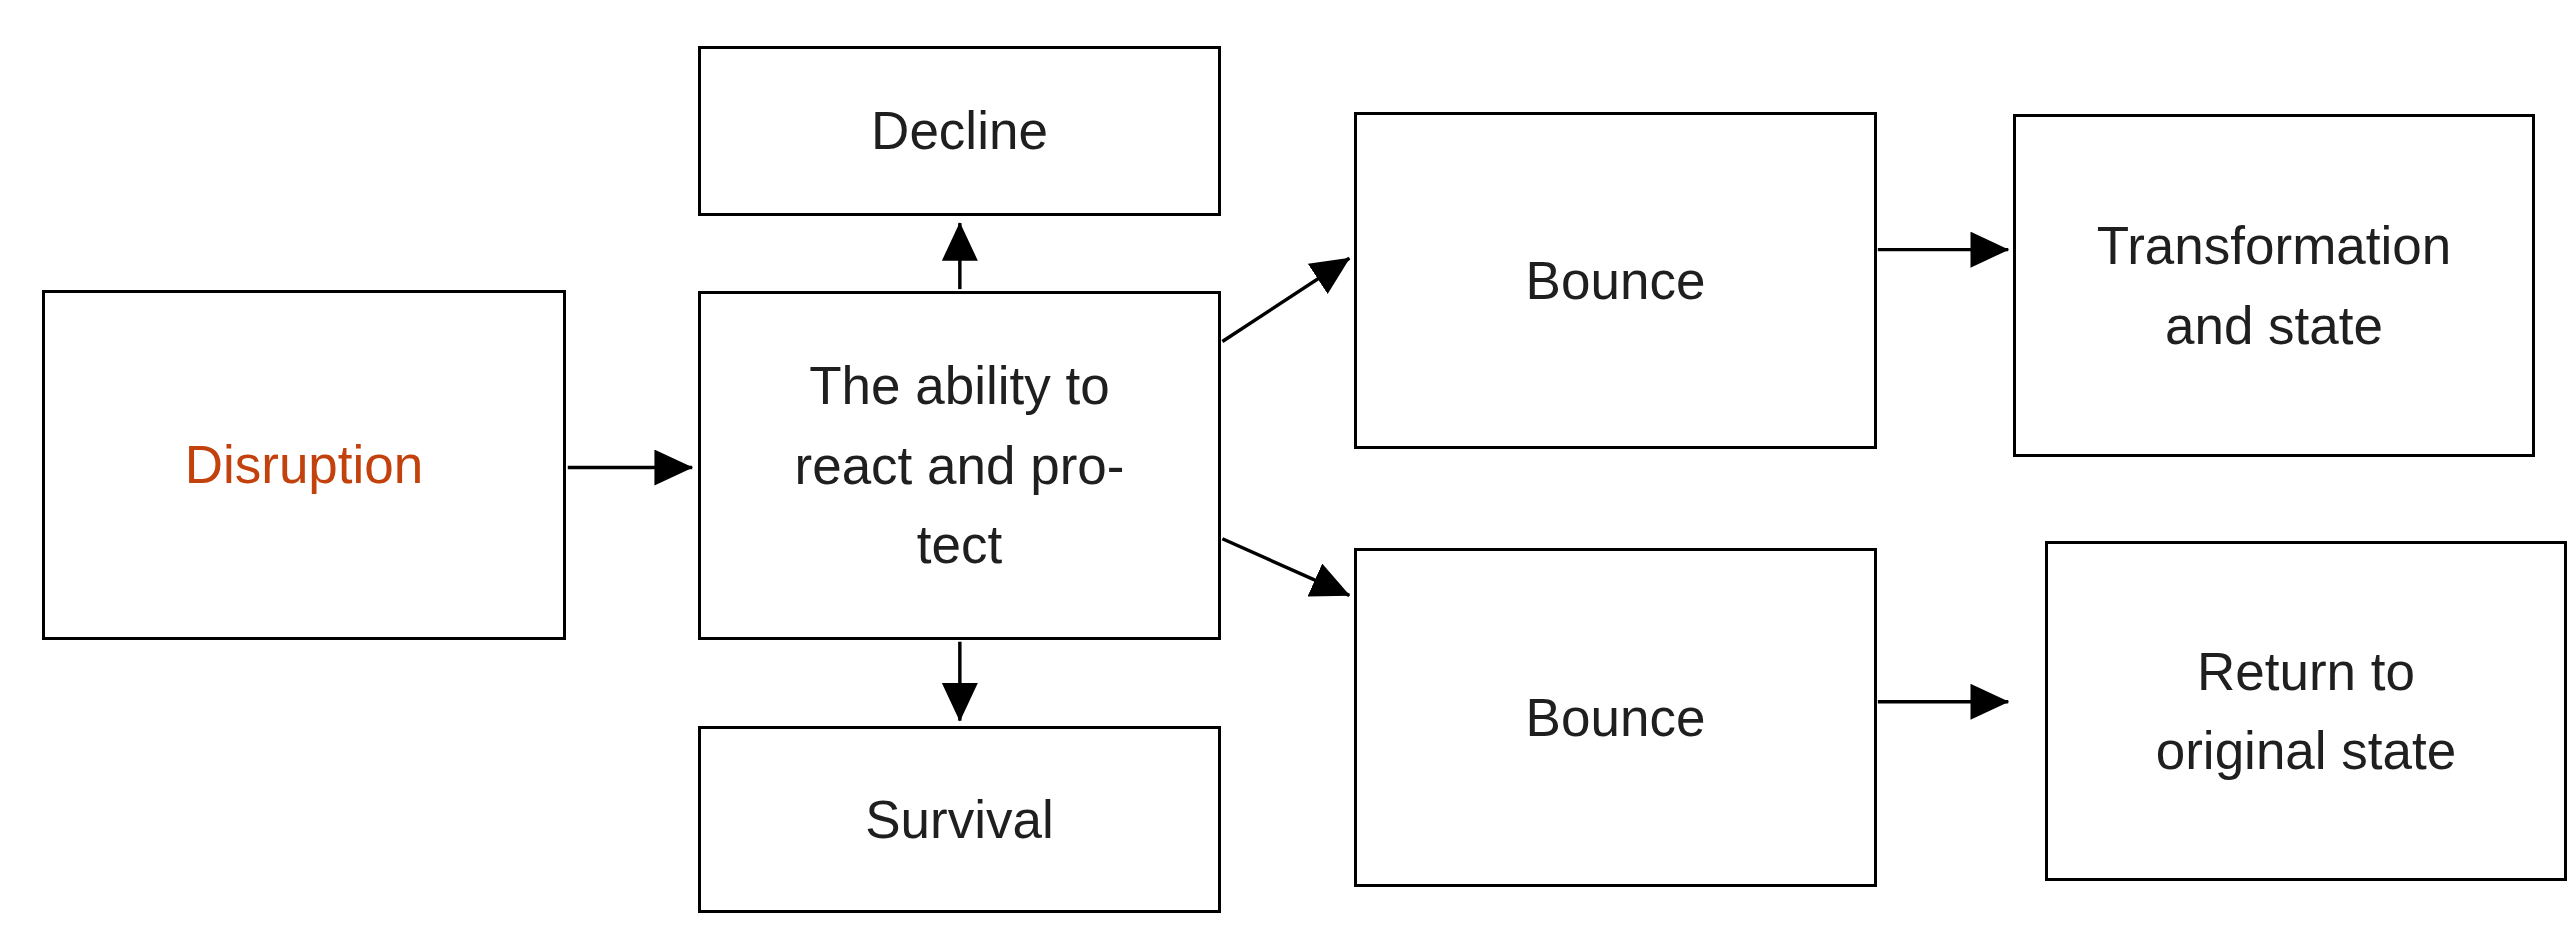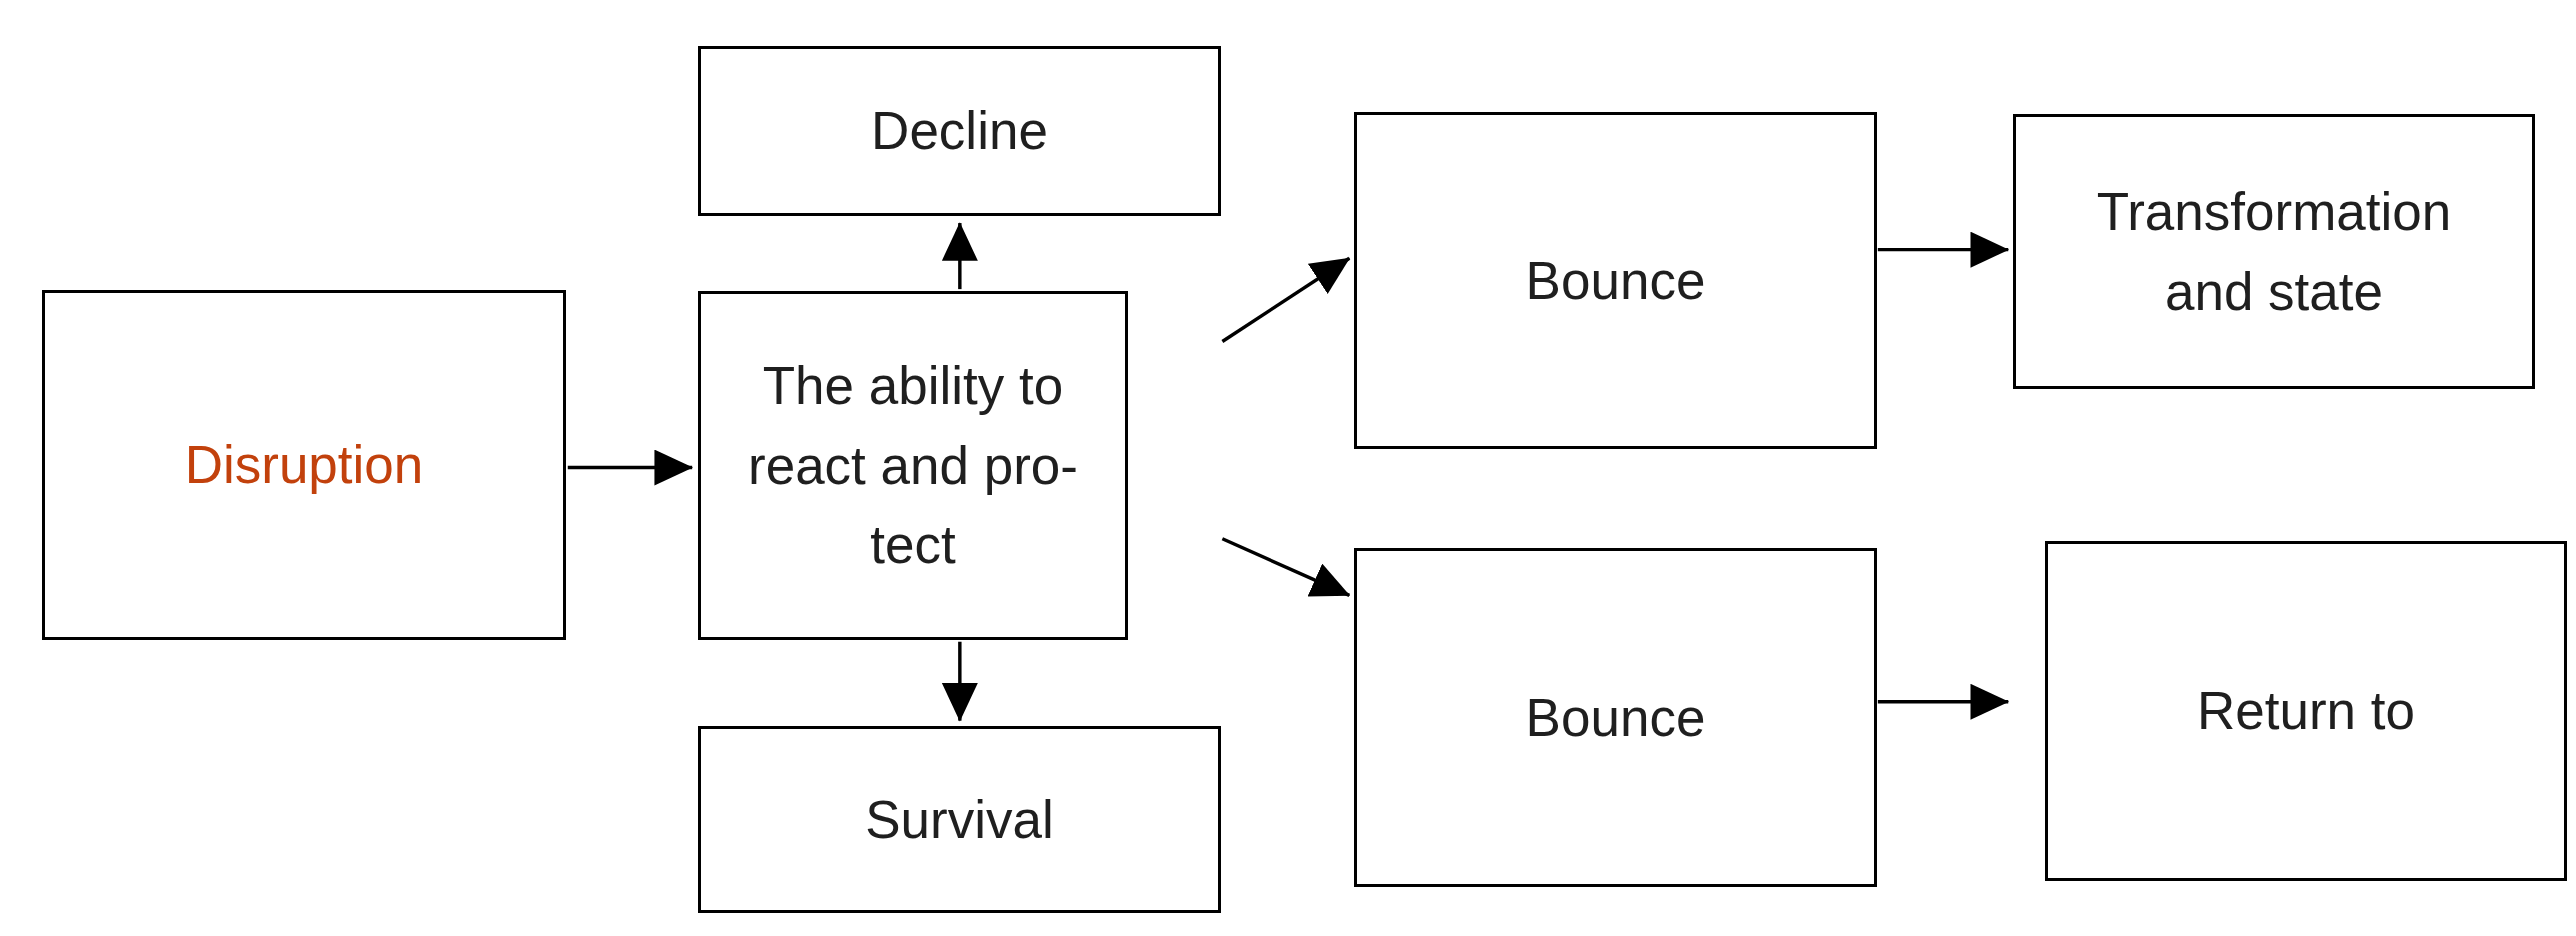--- a/index.html
+++ b/index.html
@@ -59,38 +59,39 @@
         <line x1="1424" y1="398" x2="1572" y2="301" marker-end="url(#arrowhead)"></line>
         <line x1="1424" y1="628" x2="1572" y2="694" marker-end="url(#arrowhead)"></line>
         <line x1="2188" y1="291" x2="2340" y2="291" marker-end="url(#arrowhead)"></line>
         <line x1="2188" y1="818" x2="2340" y2="818" marker-end="url(#arrowhead)"></line>
       </g>
   </svg>
 
 <div class="node" style="left: 42px; top: 290px; width: 524px; height: 350px; border-color: rgb(0, 0, 0); color: #c2410c;">
       <span class="line">Disruption</span>
     </div>
-    <div class="node" style="left: 698px; top: 291px; width: 430px; height: 349px; border-color: rgb(0, 0, 0); color: rgb(31, 31, 31);">
+    <div class="node" style="left: 698px; top: 291px; width: 523px; height: 349px; border-color: rgb(0, 0, 0); color: rgb(31, 31, 31);">
       <span class="line">The ability to</span>
       <span class="line">react and pro-</span>
       <span class="line">tect</span>
     </div>
     <div class="node" style="left: 698px; top: 46px; width: 523px; height: 170px; border-color: rgb(0, 0, 0); color: rgb(31, 31, 31);">
       <span class="line">Decline</span>
     </div>
     <div class="node" style="left: 698px; top: 726px; width: 523px; height: 187px; border-color: rgb(0, 0, 0); color: rgb(31, 31, 31);">
       <span class="line">Survival</span>
     </div>
     <div class="node" style="left: 1354px; top: 112px; width: 523px; height: 337px; border-color: rgb(0, 0, 0); color: rgb(31, 31, 31);">
       <span class="line">Bounce</span>
     </div>
     <div class="node" style="left: 1354px; top: 548px; width: 523px; height: 339px; border-color: rgb(0, 0, 0); color: rgb(31, 31, 31);">
       <span class="line">Bounce</span>
     </div>
-    <div class="node" style="left: 2013px; top: 114px; width: 522px; height: 275px; border-color: rgb(0, 0, 0); color: rgb(31, 31, 31);">
+    <div class="node" style="left: 2013px; top: 114px; width: 522px; height: 343px; border-color: rgb(0, 0, 0); color: rgb(31, 31, 31);">
       <span class="line">Transformation</span>
       <span class="line">and state</span>
     </div>
     <div class="node" style="left: 2013px; top: 541px; width: 522px; height: 340px; border-color: rgb(0, 0, 0); color: rgb(31, 31, 31); margin-left: 32px;">
       <span class="line">Return to</span>
+      <span class="line">original state</span>
     </div>
   </div>
 
 
 </body></html>

